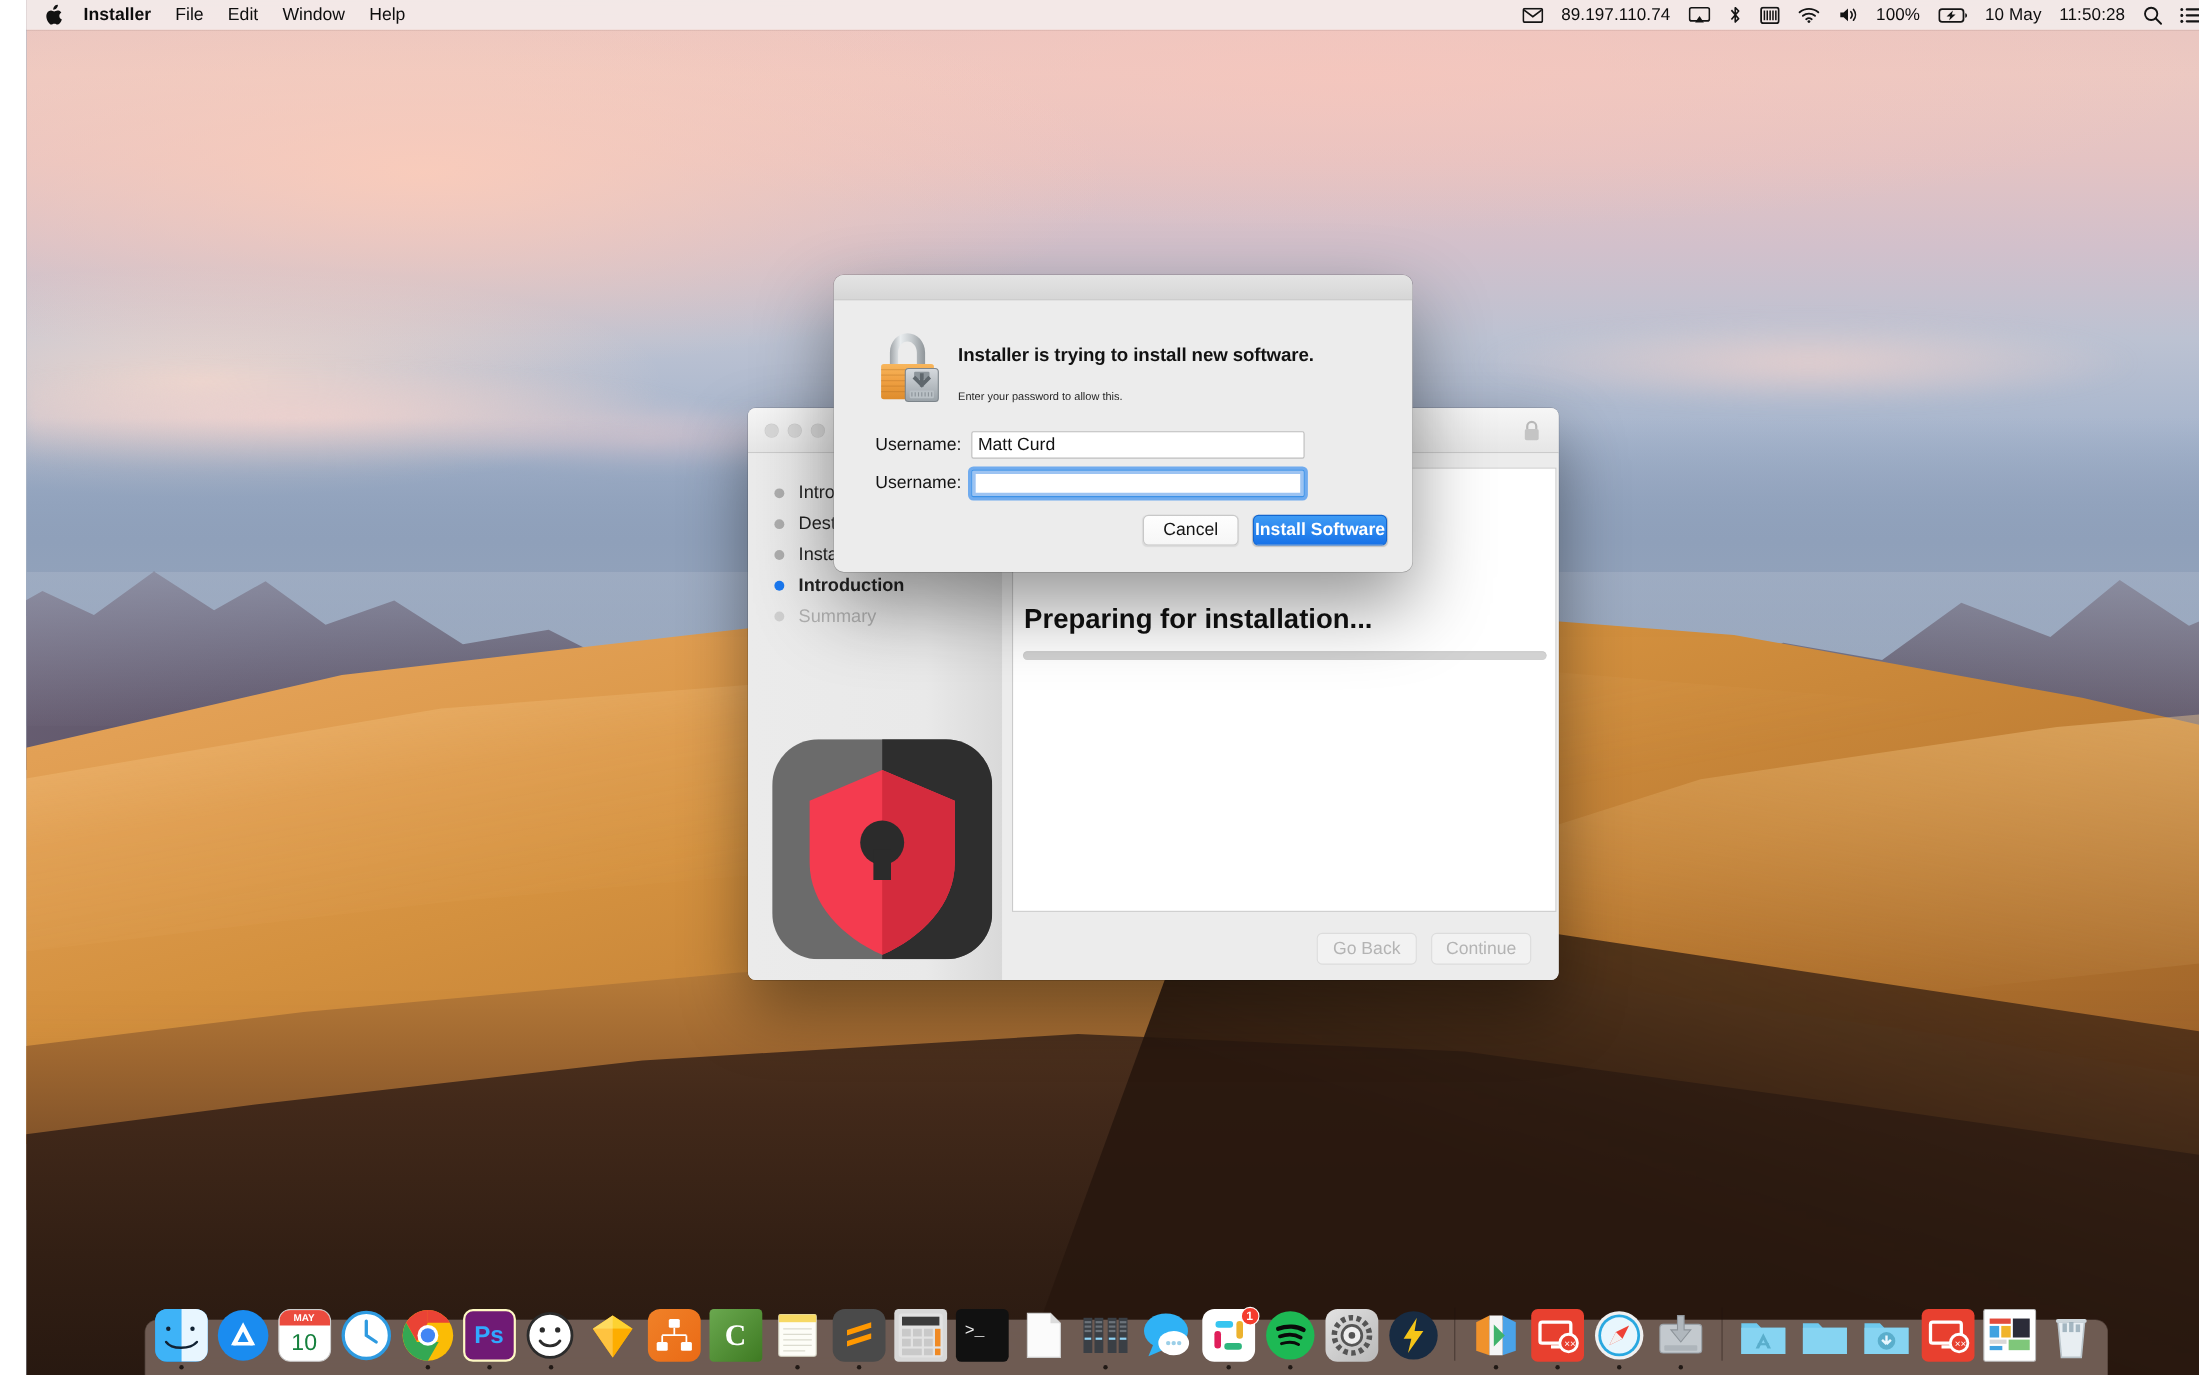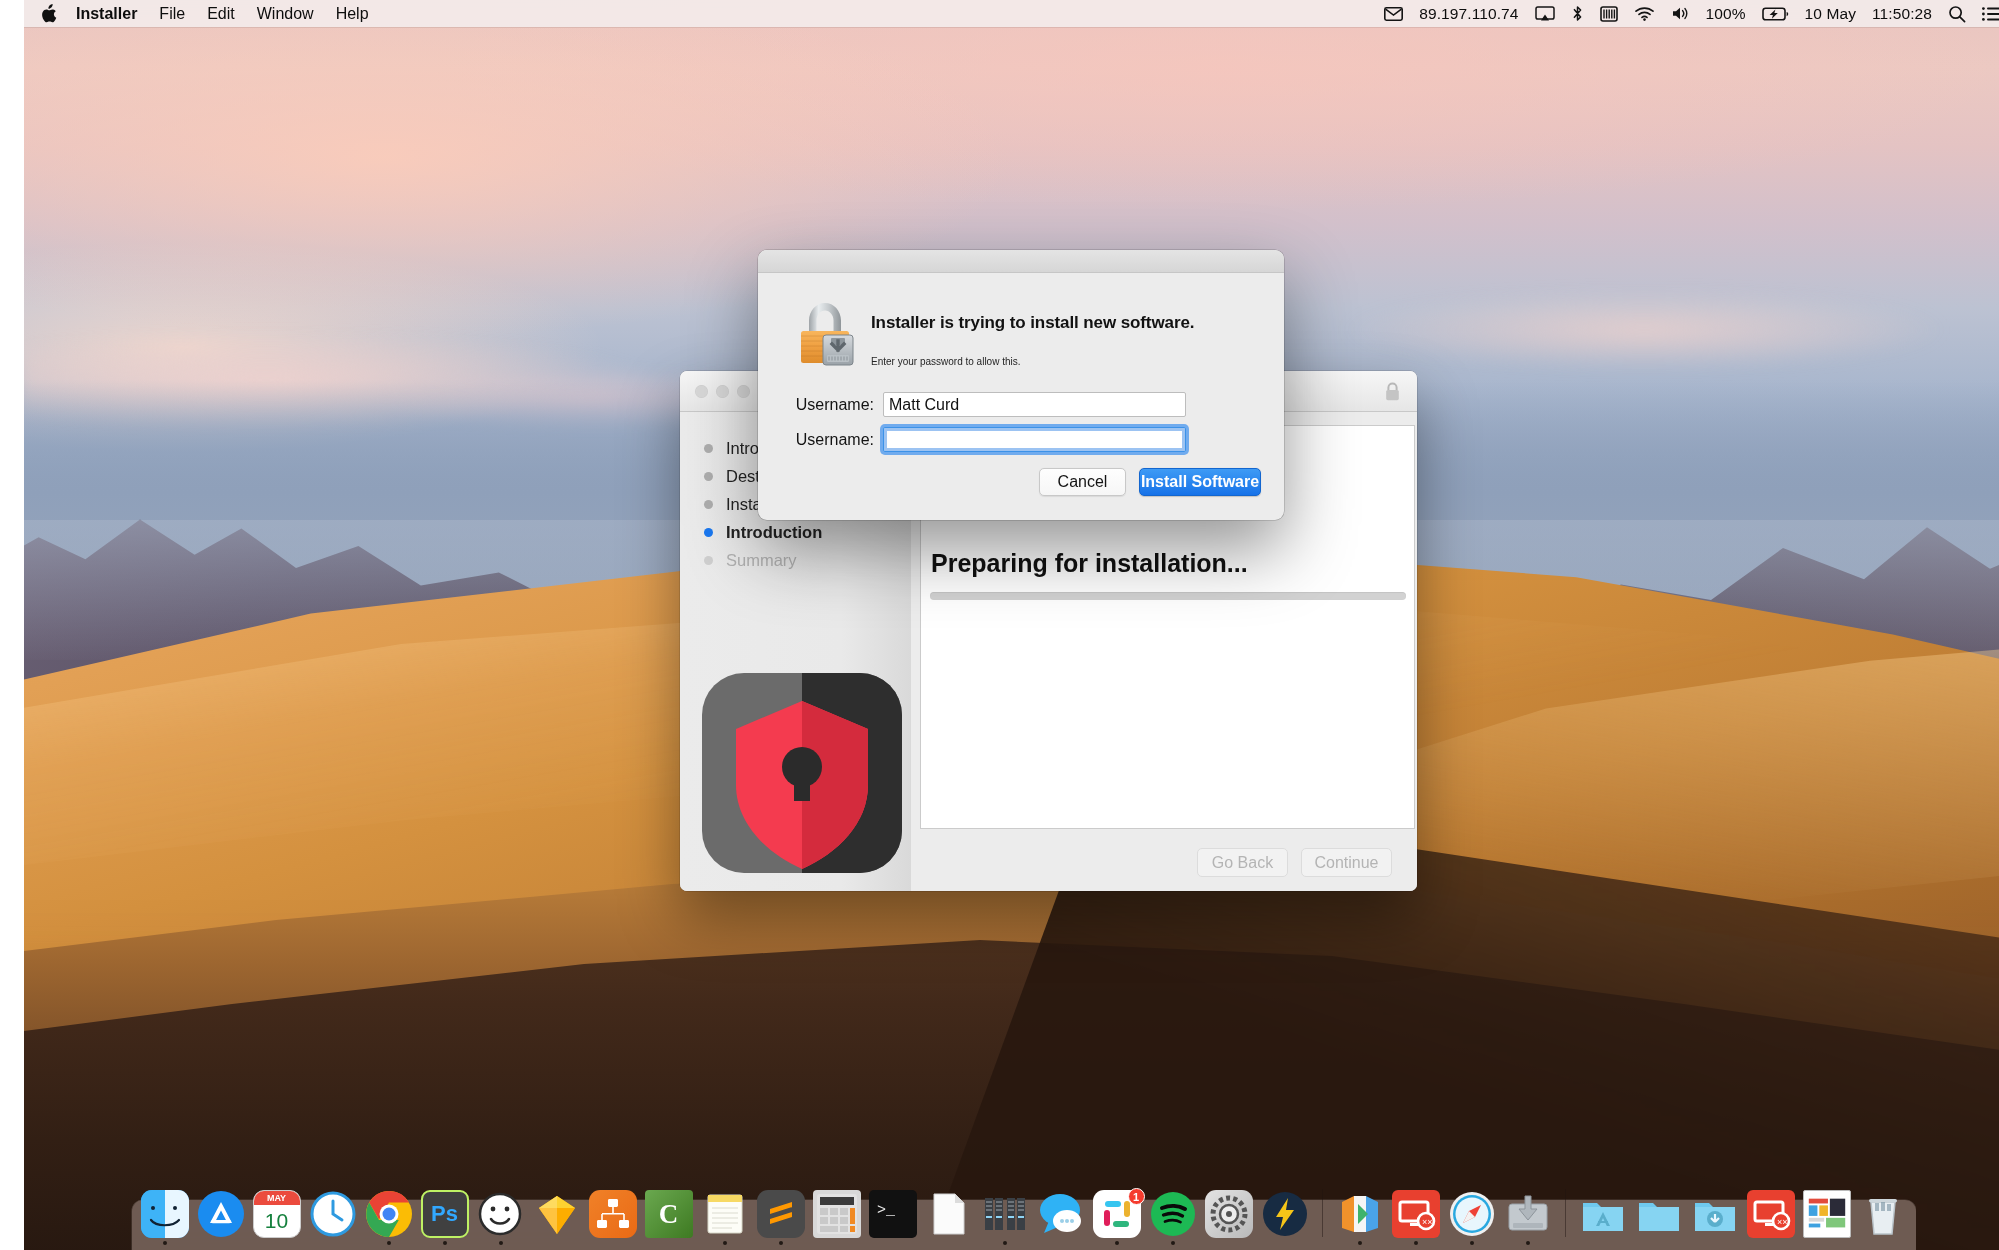--- a/index.html
+++ b/index.html
@@ -574,21 +574,21 @@
               <circle cx="24" cy="24" r="9.5" fill="#fff"></circle>
               <circle cx="24" cy="24" r="6.5" fill="#4285f4"></circle>
             </svg>
       </div>
         </div>
         <div class="dock-dot"></div>
     </div>
 
     <div class="dock-item">
       <div class="dock-icon">
-          <div class="ic" style="background:#404040;border:2px solid #bef264;border-radius:9px">
+          <div class="ic" style="background:#701a75;border:2px solid #fef9c3;border-radius:9px">
         <span style="color:#31a8ff;font-size:22px;font-weight:bold;font-family:'Liberation Sans',sans-serif">Ps</span>
       </div>
         </div>
         <div class="dock-dot"></div>
     </div>
 
     <div class="dock-item">
       <div class="dock-icon">
           <div class="ic" style="background:transparent">
         <svg width="48" height="48" viewBox="0 0 48 48">

